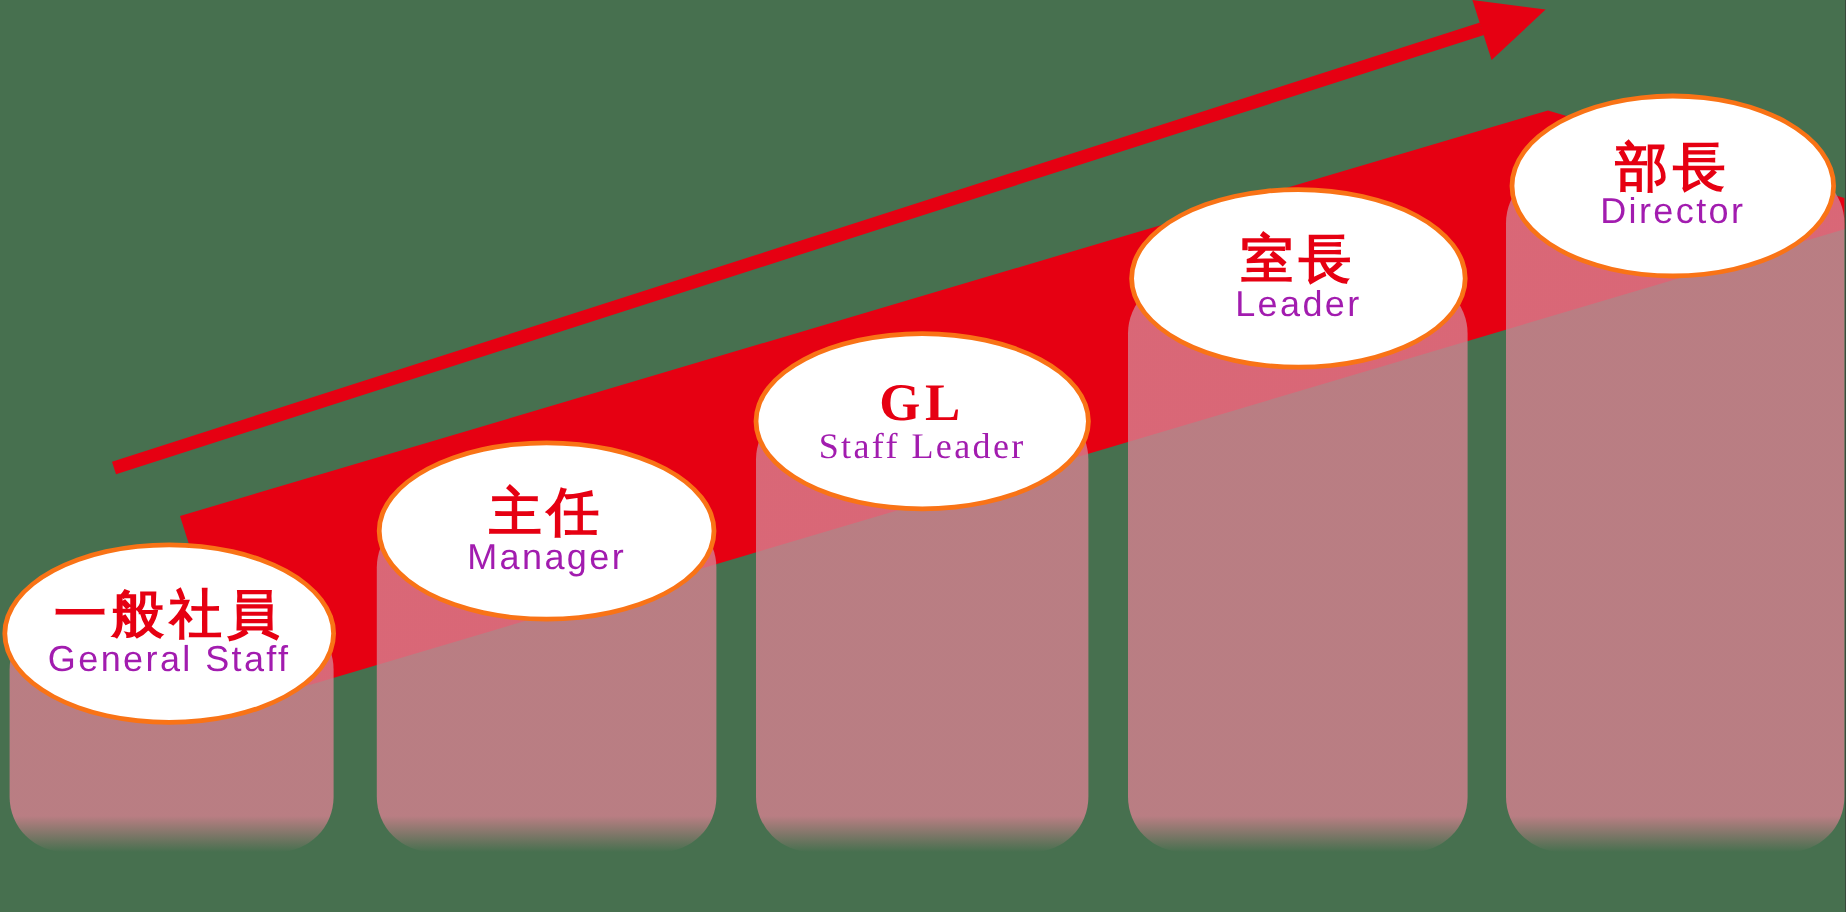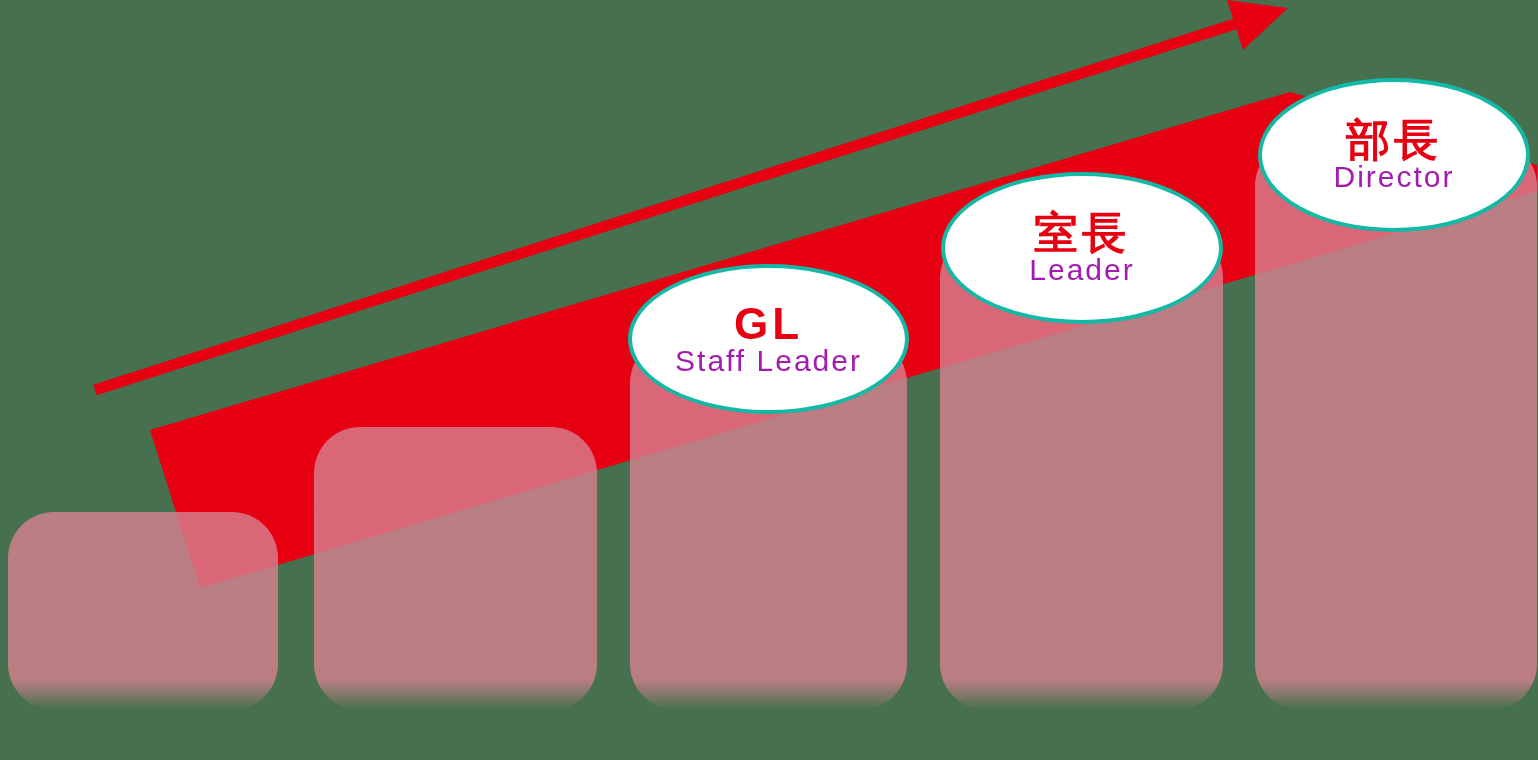--- a/index.html
+++ b/index.html
@@ -12,21 +12,21 @@
     font-family: "Liberation Sans", "DejaVu Sans", sans-serif;
   }
   .layer-svg {
     position: absolute;
     left: 0; top: 0;
   }
   .badge {
     position: absolute;
     box-sizing: border-box;
     background: #ffffff;
-    border: 4px solid #14b8a6;
+    border: 4px solid #f97316;
     border-radius: 50%;
     display: flex;
     flex-direction: column;
     align-items: center;
     justify-content: center;
     gap: 0;
     text-align: center;
   }
   .badge .jp {
     color: #e60012;
@@ -40,22 +40,22 @@
     color: #a21caf;
     font-weight: 400;
     font-size: 30px;
     line-height: 1;
     letter-spacing: 2px;
     white-space: nowrap;
   }
   
   .badge-1 { left: 2px;    top: 452px; width: 278px; height: 152px; }
   .badge-2 { left: 314px;  top: 367px; width: 283px; height: 151px; }
-  .badge-3 { left: 628px;  top: 264px; width: 281px; height: 150px; }
-  .badge-4 { left: 941px;  top: 172px; width: 282px; height: 152px; }
+  .badge-3 { left: 628px;  top: 276px; width: 281px; height: 150px; font-family: Liberation Serif, serif; }
+  .badge-4 { left: 941px;  top: 156px; width: 282px; height: 152px; }
   .badge-5 { left: 1258px; top: 78px;  width: 272px; height: 154px; }
 </style>
 </head>
 <body>
 
 <div class="canvas">
 
   <svg class="layer-svg" width="1538" height="760" viewBox="0 0 1538 760">
     <defs>
       <linearGradient id="barFade" gradientUnits="userSpaceOnUse" x1="0" y1="680" x2="0" y2="710">
@@ -71,21 +71,29 @@
     <rect x="630" y="337" width="277" height="373" rx="46" ry="46" fill="url(#barFade)"></rect>
     <rect x="940" y="232" width="283" height="478" rx="46" ry="46" fill="url(#barFade)"></rect>
     <rect x="1255" y="140" width="282" height="570" rx="46" ry="46" fill="url(#barFade)"></rect>
 
     <g>
       <line x1="95" y1="390" x2="1235" y2="24" stroke="#e60012" stroke-width="11"></line>
       <polygon points="1288,8 1227,0 1243,50" fill="#e60012"></polygon>
     </g>
   </svg>
 
+  <div class="badge badge-1">
+    <div class="jp">一般社員</div>
+    <div class="en">General Staff</div>
+  </div>
 
+  <div class="badge badge-2">
+    <div class="jp">主任</div>
+    <div class="en">Manager</div>
+  </div>
 
   <div class="badge badge-3">
     <div class="jp">GL</div>
     <div class="en">Staff Leader</div>
   </div>
 
   <div class="badge badge-4">
     <div class="jp">室長</div>
     <div class="en">Leader</div>
   </div>

